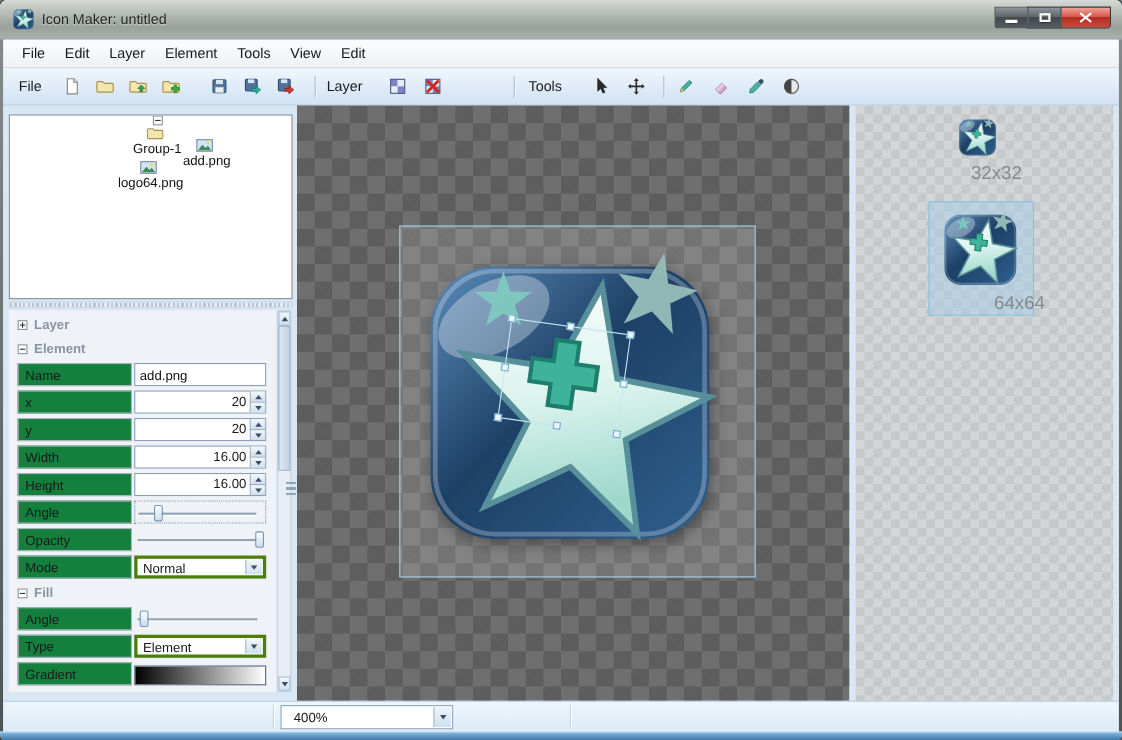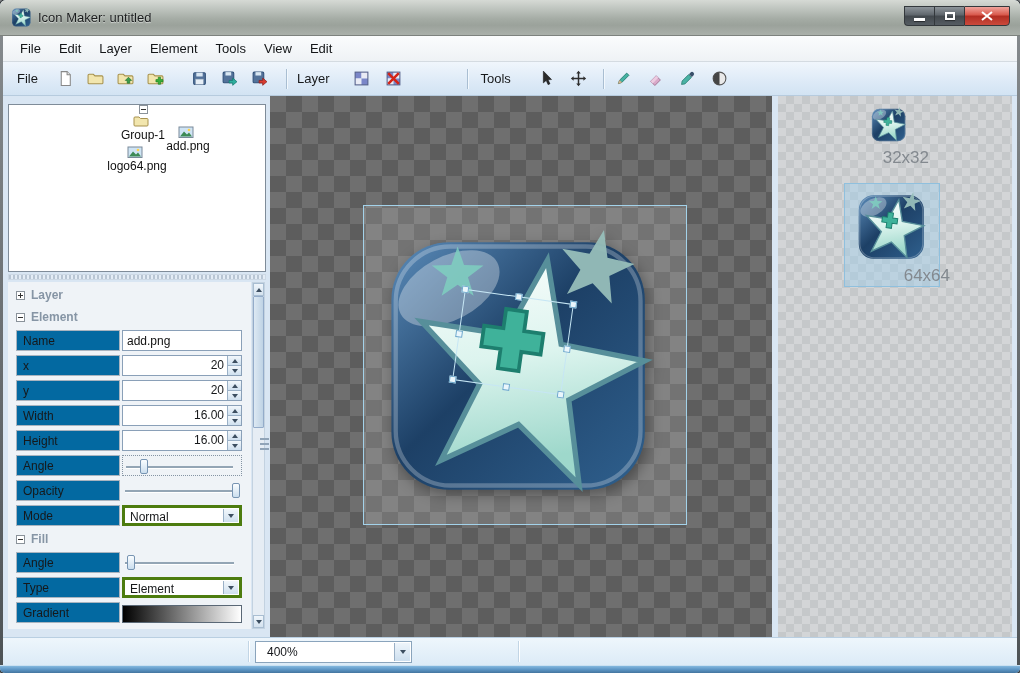--- a/index.html
+++ b/index.html
@@ -93,21 +93,21 @@
   
   .props {
     position:absolute; left:5px; top:186px; width:243px; height:347px;
     background:#eff3f7; overflow:hidden; font-size:12px; color:#16181a;
     padding:2px 9px 0 8px;
   }
   .psection { height:22px; display:flex; align-items:center; }
   .psection .ptitle { margin-left:6px; font-weight:bold; color:#8695a5; }
   .prow { height:25px; display:flex; align-items:center; }
   .plabel {
-    width:104px; height:21px; background:#0369a1; border:1px solid #a9b4bf;
+    width:104px; height:21px; background:#15803d; border:1px solid #a9b4bf;
     display:flex; align-items:center; padding-left:6px; flex:none;
   }
   .pfield { flex:1; margin-left:2px; height:21px; position:relative; }
   .pinput {
     width:100%; height:21px; border:1px solid #8aa0b8; background:#fff;
     font-family:"Liberation Sans",sans-serif; font-size:12px; padding:0 4px; color:#111; outline:none;
   }
   .pspin { background:#fff; border:1px solid #8aa0b8; }
   .spinval { position:absolute; right:17px; top:0; line-height:19px; }
   .spinbtns { position:absolute; right:0; top:0; width:14px; height:19px; display:flex; flex-direction:column; }

